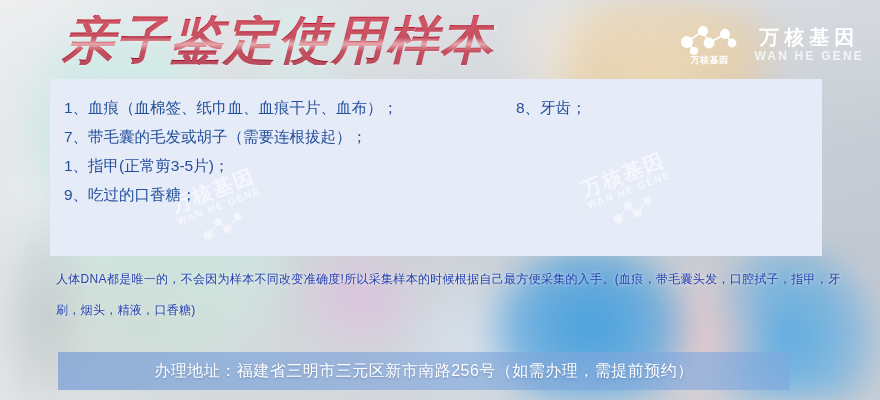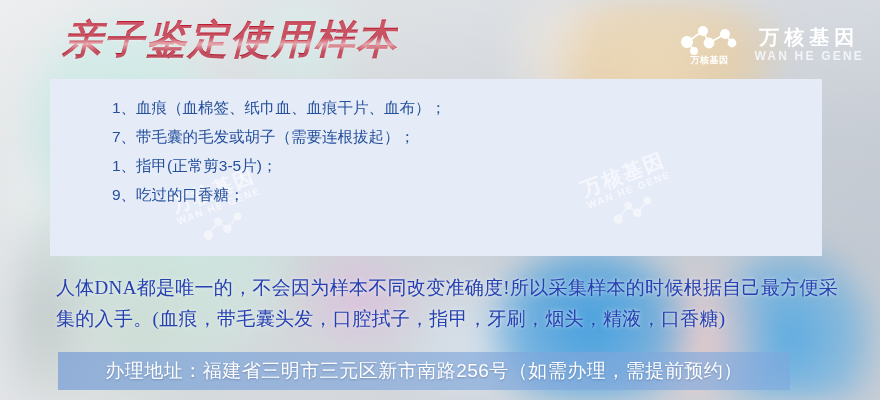--- a/index.html
+++ b/index.html
@@ -49,29 +49,29 @@
       radial-gradient(70px 150px at 45px 320px, rgba(170,180,180,.6) 0%, rgba(170,180,180,0) 78%);
     filter:blur(13px);
   }
   .bg-sheen{
     background:linear-gradient(180deg, rgba(255,255,255,.30) 0%, rgba(255,255,255,.06) 35%, rgba(255,255,255,0) 62%, rgba(255,255,255,.10) 100%);
   }
 
   
   .headline{
     position:absolute;left:62px;top:15px;
-    font-size:40px;line-height:50px;font-weight:bold;font-style:italic;
+    font-size:52px;line-height:50px;font-weight:bold;font-style:italic;
     letter-spacing:2px;
     color:#b3162c;
     background:linear-gradient(180deg,#c21e34 0%,#b3162c 45%,#e08a92 58%,#b3162c 72%,#9d1026 100%);
     -webkit-background-clip:text;background-clip:text;
     -webkit-text-fill-color:transparent;
     text-shadow:0 1px 0 rgba(255,255,255,.25);
     white-space:nowrap;
-    font-family:Liberation Serif, serif;
+    font-family:Liberation Sans, sans-serif;
   }
 
   
   .brand{position:absolute;right:16px;top:22px;display:flex;align-items:center;gap:14px;}
   .brand-mark{position:relative;width:62px;height:44px;}
   .brand-mark svg{position:absolute;left:0;top:0;}
   .brand-mark-cn{
     position:absolute;left:0;bottom:-1px;width:62px;text-align:center;
     font-size:9px;font-weight:bold;color:#fff;letter-spacing:.5px;
   }
@@ -79,21 +79,21 @@
   .brand-cn{font-size:20px;font-weight:bold;color:#fff;letter-spacing:5px;line-height:1;}
   .brand-en{font-size:12px;font-weight:bold;color:#f2f4f7;letter-spacing:2.2px;line-height:1;}
 
   
   .panel{
     position:absolute;left:50px;top:79px;width:772px;height:177px;
     background:#e6ebf8;
     overflow:hidden;
   }
   .panel-cols{position:relative;display:flex;height:100%;padding:14px 0 0 0;box-sizing:border-box;z-index:2;}
-  .col{flex:0 0 auto;margin-left:48px;}
+  .col{flex:0 0 auto;}
   .col-left{width:430px;padding-left:14px;}
   .col-right{width:310px;padding-left:22px;}
   .li{
     font-size:15.5px;line-height:29px;color:#24509b;
     white-space:nowrap;font-weight:500;
     font-family:"Liberation Sans","DejaVu Sans",sans-serif;
   }
 
   
   .wm{
@@ -103,35 +103,35 @@
     display:flex;flex-direction:column;align-items:center;gap:2px;
   }
   .wm-cn{font-size:20px;font-weight:bold;color:#ffffff;letter-spacing:2px;line-height:1;}
   .wm-en{font-size:10px;font-weight:bold;color:#ffffff;letter-spacing:1.6px;line-height:1;}
   .wm-mark{opacity:.85;}
   .wm-1{left:118px;top:118px;}
   .wm-2{left:528px;top:102px;}
 
   
   .para{
-    position:absolute;left:56px;top:272px;width:800px;
-    font-family:Liberation Serif, serif;
-    font-size:19px;line-height:31px;color:#2540b0;
+    position:absolute;left:56px;top:264px;width:800px;
+    font-family:Liberation Sans, sans-serif;
+    font-size:12px;line-height:31px;color:#2540b0;
     letter-spacing:.3px;
     text-shadow:0 0 3px rgba(255,255,255,.55),0 0 7px rgba(255,255,255,.4);
   }
 
   
   .addr{
     position:absolute;left:58px;top:352px;width:732px;height:38px;
     background:linear-gradient(90deg,rgba(120,158,214,.72) 0%,rgba(128,166,218,.66) 45%,rgba(126,168,222,.62) 100%);
     display:flex;align-items:center;justify-content:center;
   }
   .addr-txt{
-    font-size:19px;color:#ffffff;letter-spacing:.5px;white-space:nowrap;
+    font-size:16px;color:#ffffff;letter-spacing:.5px;white-space:nowrap;
     font-family:"Liberation Sans","DejaVu Sans",sans-serif;
     text-shadow:0 1px 2px rgba(40,70,120,.35);
   }
 </style>
 </head>
 <body>
 
 <div id="poster">
 
   <div class="bg-layer bg-base"></div>
@@ -208,20 +208,21 @@
     </div>
 
     <div class="panel-cols">
       <div class="col col-left">
         <div class="li">1、血痕（血棉签、纸巾血、血痕干片、血布）；</div>
         <div class="li">7、带毛囊的毛发或胡子（需要连根拔起）；</div>
         <div class="li">1、指甲(正常剪3-5片)；</div>
         <div class="li">9、吃过的口香糖；</div>
       </div>
       <div class="col col-right">
+        <div class="li">8、牙齿；</div>
       </div>
     </div>
   </div>
 
   <div class="para">人体DNA都是唯一的，不会因为样本不同改变准确度!所以采集样本的时候根据自己最方便采集的入手。(血痕，带毛囊头发，口腔拭子，指甲，牙刷，烟头，精液，口香糖)</div>
 
   <div class="addr">
     <span class="addr-txt">办理地址：福建省三明市三元区新市南路256号（如需办理，需提前预约）</span>
   </div>
 

